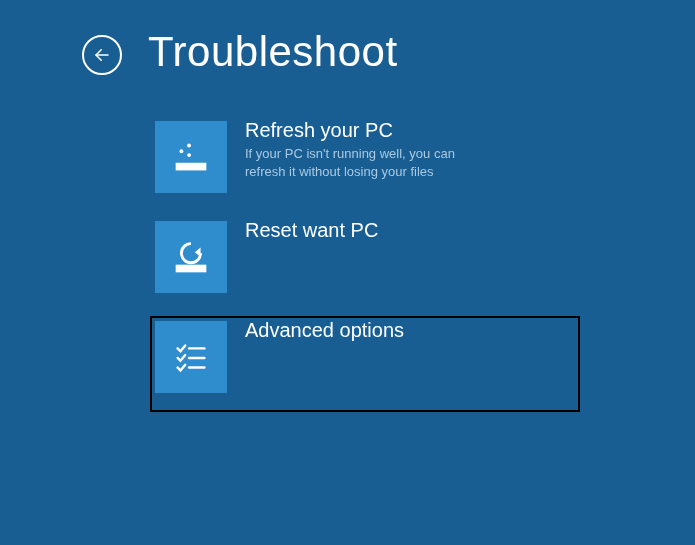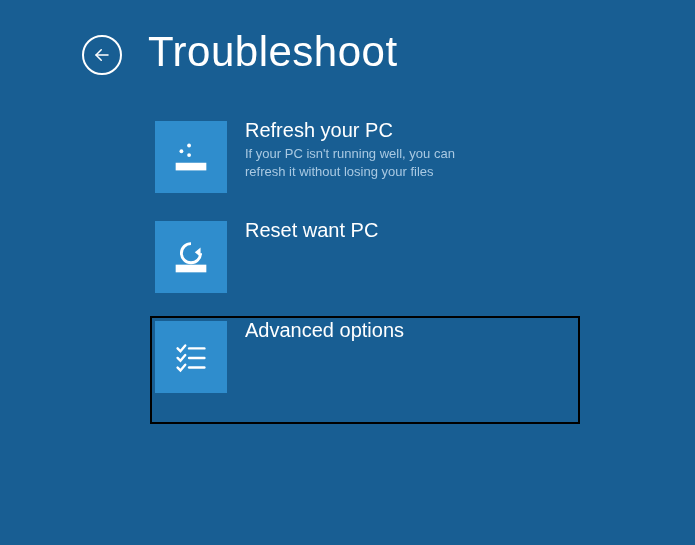--- a/index.html
+++ b/index.html
@@ -44,21 +44,21 @@
     align-items: flex-start;
     width: 430px;
     padding: 5px;
     margin-bottom: 18px;
     cursor: pointer;
     box-sizing: border-box;
   }
   .option.highlight {
     border: 2px solid #000000;
     padding: 3px; 
-    height: 108px;
+    height: 96px;
   }
   .tile {
     width: 72px;
     height: 72px;
     background: #2f8dcd;
     flex: 0 0 72px;
     display: flex;
     align-items: center;
     justify-content: center;
   }

